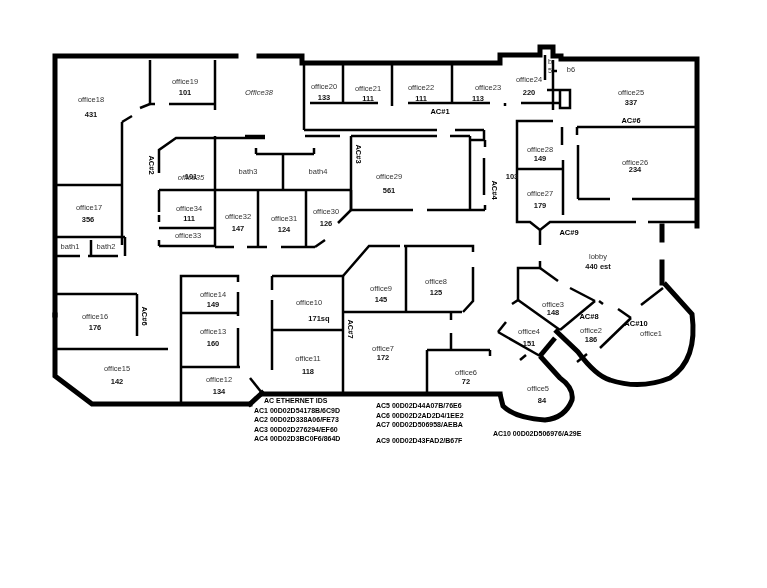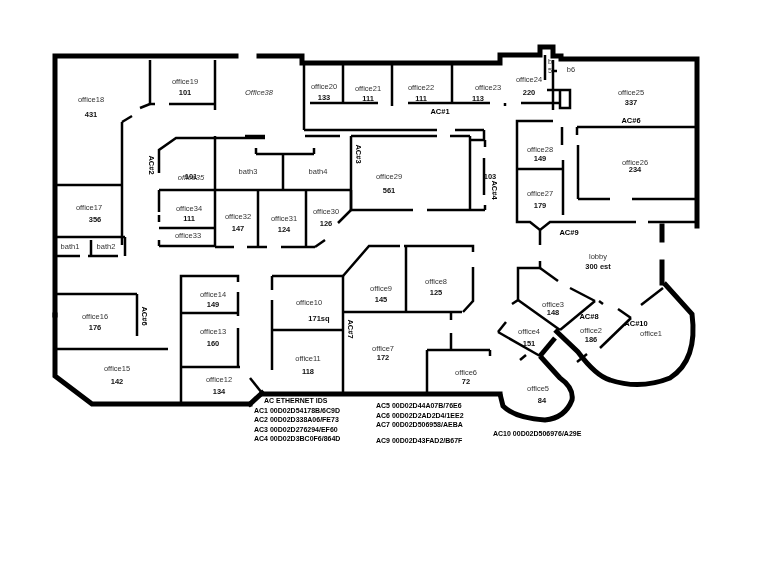--- a/index.html
+++ b/index.html
@@ -189,36 +189,36 @@
     <div class="lbl" style="left: 631px; top: 92px;">office25</div>
     <div class="num" style="left: 631px; top: 102px;">337</div>
     <div class="lbl" style="left: 540px; top: 149px;">office28</div>
     <div class="num" style="left: 540px; top: 158px;">149</div>
     <div class="lbl" style="left: 635px; top: 162px;">office26</div>
     <div class="num" style="left: 635px; top: 169px;">234</div>
     <div class="lbl" style="left: 540px; top: 193px;">office27</div>
     <div class="num" style="left: 540px; top: 205px;">179</div>
     <div class="lbl" style="left: 389px; top: 176px;">office29</div>
     <div class="num" style="left: 389px; top: 190px;">561</div>
-    <div class="num" style="left: 476px; top: 176px; padding-left: 28px;">103</div>
+    <div class="num" style="left: 498px; top: 176px; padding-left: 28px;">103</div>
     <div class="lbl" style="left: 191px; top: 177px; font-style: italic;">office35</div>
     <div class="num" style="left: 191px; top: 176px;">101</div>
     <div class="lbl" style="left: 248px; top: 171px;">bath3</div>
     <div class="lbl" style="left: 318px; top: 171px;">bath4</div>
     <div class="lbl" style="left: 189px; top: 208px;">office34</div>
     <div class="num" style="left: 189px; top: 218px;">111</div>
     <div class="lbl" style="left: 188px; top: 235px;">office33</div>
     <div class="lbl" style="left: 238px; top: 216px;">office32</div>
     <div class="num" style="left: 238px; top: 228px;">147</div>
     <div class="lbl" style="left: 284px; top: 218px;">office31</div>
     <div class="num" style="left: 284px; top: 229px;">124</div>
     <div class="lbl" style="left: 326px; top: 211px;">office30</div>
     <div class="num" style="left: 326px; top: 223px;">126</div>
     <div class="lbl" style="left: 89px; top: 207px;">office17</div>
-    <div class="num" style="left: 95px; top: 219px;">356</div>
+    <div class="num" style="left: 88px; top: 219px;">356</div>
     <div class="lbl" style="left: 70px; top: 246px;">bath1</div>
     <div class="lbl" style="left: 106px; top: 246px;">bath2</div>
     <div class="lbl" style="left: 213px; top: 294px;">office14</div>
     <div class="num" style="left: 213px; top: 304px;">149</div>
     <div class="lbl" style="left: 213px; top: 331px;">office13</div>
     <div class="num" style="left: 213px; top: 343px;">160</div>
     <div class="lbl" style="left: 219px; top: 379px;">office12</div>
     <div class="num" style="left: 219px; top: 391px;">134</div>
     <div class="lbl" style="left: 95px; top: 316px;">office16</div>
     <div class="num" style="left: 95px; top: 327px;">176</div>
@@ -230,21 +230,21 @@
     <div class="num" style="left: 308px; top: 371px; text-align: center;">118</div>
     <div class="lbl" style="left: 381px; top: 288px;">office9</div>
     <div class="num" style="left: 381px; top: 299px;">145</div>
     <div class="lbl" style="left: 436px; top: 281px;">office8</div>
     <div class="num" style="left: 436px; top: 292px;">125</div>
     <div class="lbl" style="left: 383px; top: 348px;">office7</div>
     <div class="num" style="left: 383px; top: 357px;">172</div>
     <div class="lbl" style="left: 466px; top: 372px;">office6</div>
     <div class="num" style="left: 466px; top: 381px;">72</div>
     <div class="lbl" style="left: 598px; top: 256px;">lobby</div>
-    <div class="num" style="left: 598px; top: 266px;">300 est</div>
+    <div class="num" style="left: 598px; top: 266px;">440 est</div>
     <div class="lbl" style="left: 553px; top: 304px;">office3</div>
     <div class="num" style="left: 553px; top: 312px;">148</div>
     <div class="lbl" style="left: 529px; top: 331px;">office4</div>
     <div class="num" style="left: 529px; top: 343px;">151</div>
     <div class="lbl" style="left: 591px; top: 330px;">office2</div>
     <div class="num" style="left: 591px; top: 339px;">186</div>
     <div class="lbl" style="left: 651px; top: 333px;">office1</div>
     <div class="lbl" style="left: 538px; top: 388px;">office5</div>
     <div class="num" style="left: 538px; top: 400px; padding-left: 8px;">84</div>
   </div>

